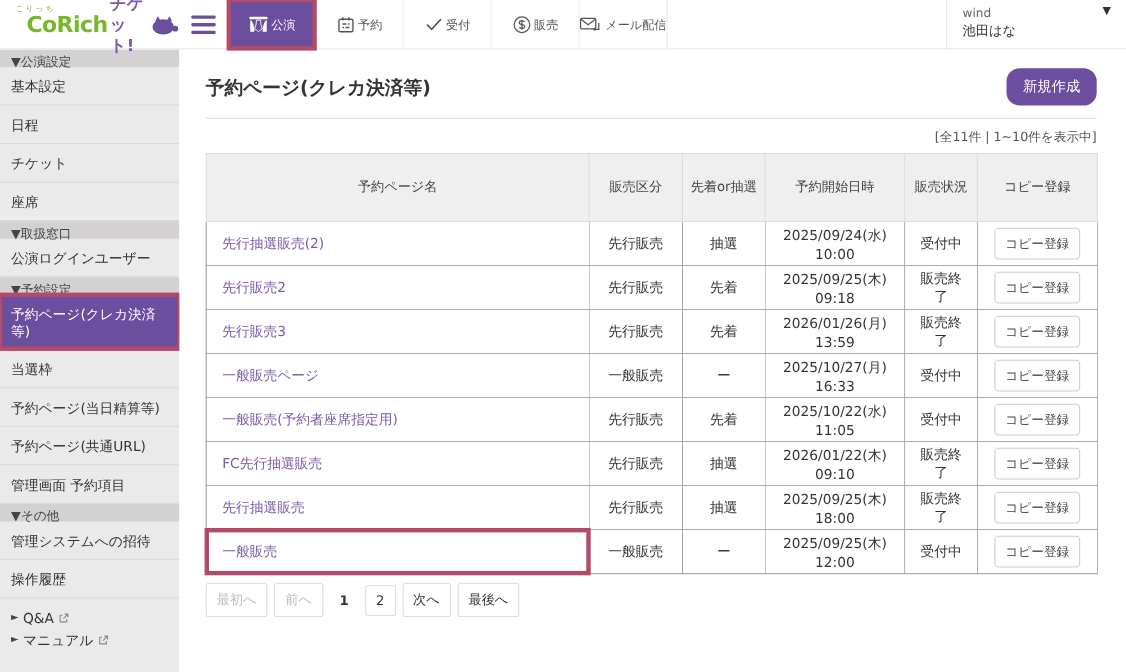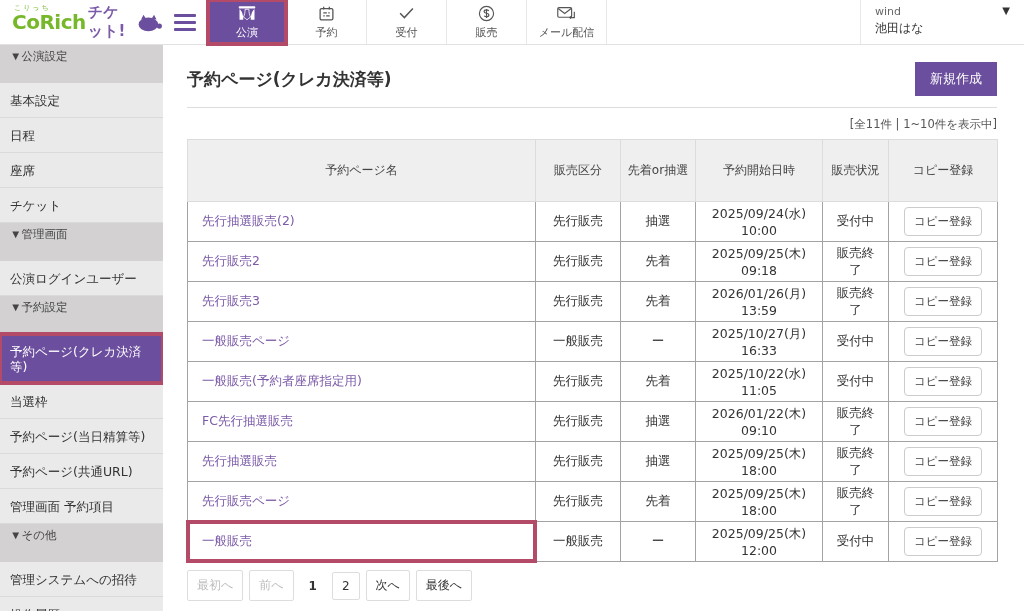--- a/index.html
+++ b/index.html
@@ -4,68 +4,68 @@
 <style>
   * { margin:0; padding:0; box-sizing:border-box; }
   html,body { width:1024px; height:611px; overflow:hidden; background:#fff;
     font-family:"DejaVu Sans","Liberation Sans",sans-serif; }
   .app { width:1024px; height:611px; display:flex; flex-direction:column; }
 
   
   header { flex:0 0 45px; height:45px; display:flex; align-items:stretch;
     background:#fff; border-bottom:1px solid #e2e2e2; }
   .logo-box { width:163px; flex:0 0 163px; display:flex; align-items:center;
-    padding-left:12px; position:relative; cursor:pointer; }
+    padding-left:24px; position:relative; cursor:pointer; }
   .furigana { position:absolute; top:3px; left:14px; font-size:7px; color:#76b82a; letter-spacing:2px; }
   .brand { font-size:20px; font-weight:bold; color:#76b82a; letter-spacing:-0.5px; }
   .product { font-size:15px; font-weight:bold; color:#7b5aa8; margin-left:2px; }
   .mascot { margin-left:4px; display:flex; align-items:center; }
   .hamburger { width:44px; display:flex; align-items:center; justify-content:center; cursor:pointer; }
   .bars { position:relative; display:block; width:22px; height:3px; background:#6b4e9e; border-radius:1px; }
   .bars::before,.bars::after { content:""; position:absolute; left:0; width:22px; height:3px;
     background:#6b4e9e; border-radius:1px; }
   .bars::before { top:-7px; } .bars::after { top:7px; }
   .tabs { display:flex; }
-  .tab { width:80px; border-right:1px solid #e8e8e8; display:flex; flex-direction:column;
+  .tab { width:80px; border-right:1px solid #e8e8e8; display:flex; flex-direction:row;
     align-items:center; justify-content:center; gap:3px; font-size:11px; color:#555;
     position:relative; cursor:pointer; background:#fff; }
   .tab:first-child { border-left:1px solid #e8e8e8; }
   .tab.active { background:#6b4e9e; color:#fff; }
   .tab .tab-icon { display:flex; align-items:center; height:17px; }
   .user { margin-left:auto; border-left:1px solid #e8e8e8; width:164px; padding:5px 14px;
     display:flex; align-items:flex-start; justify-content:space-between; cursor:pointer; }
   .user-org { font-size:11px; color:#666; line-height:1.35; }
   .user-name { font-size:12px; color:#333; line-height:1.35; }
   .caret { font-size:10px; color:#333; }
 
   
   .annot::after { content:""; position:absolute; inset:-2px; border:4px solid #b24a68;
     pointer-events:none; z-index:6; }
 
   
   .body { flex:1; display:flex; overflow:hidden; }
 
   
   aside { width:163px; flex:0 0 163px; background:#eaeaea; overflow:hidden; }
-  .sec-header { background:#d3d1d2; padding:4px 10px; font-size:11.5px; color:#444; height:38px;font-family:Liberation Serif, serif; }
+  .sec-header { background:#d3d1d2; padding:4px 10px; font-size:11.5px; color:#444; height:16px; }
   .side-item { padding:10px 10px 9px; font-size:12.5px; color:#333; border-bottom:1px solid #dadada;
     position:relative; cursor:pointer; line-height:15px; }
   .side-item.active { background:#6b4e9e; color:#fff; border-bottom-color:#6b4e9e; }
   .side-links { padding:8px 10px 0; }
   .side-link { padding:3px 0; font-size:12.5px; color:#333; cursor:pointer; line-height:14px;
     display:flex; align-items:center; gap:4px; }
   .tri { font-size:9px; color:#444; }
   .ext { display:inline-flex; }
 
   
   main { flex:1; background:#fff; padding:17px 27px 0 24px; overflow:hidden; }
   .page-head { display:flex; justify-content:space-between; align-items:center;
     padding-bottom:11px; border-bottom:1px solid #ddd; }
   h1 { font-size:17px; color:#333; font-weight:bold; }
-  .create-btn { background:#6b4e9e; color:#fff; border:none; border-radius:0;
+  .create-btn { background:#6b4e9e; color:#fff; border:none; border-radius:12px;
     padding:8px 15px; font-size:13px; cursor:pointer; font-family:inherit; }
   .count { text-align:right; font-size:11.5px; color:#555; margin:9px 0 7px; }
   table { width:100%; border-collapse:collapse; table-layout:fixed; font-size:12.5px; color:#333; }
   th { background:#f0efef; border:1px solid #dcdcdc; font-weight:400; padding:22px 4px;
     font-size:12px; color:#444; text-align:center; }
   td { border:1px solid #a3a3a3; height:40px; padding:0 8px; position:relative; background:#fff; }
   td.name { text-align:left; padding:0 14px; }
   td.c { text-align:center; }
   td.name a { color:#7b5aa8; text-decoration:none; cursor:pointer; }
   .copy-btn { border:1px solid #ccc; background:#fff; border-radius:4px; padding:6px 9px;
@@ -156,23 +156,23 @@
       </div>
       <span class="caret">▼</span>
     </div>
   </header>
 
   <div class="body">
     <aside id="sidebar">
         <div class="sec-header">▼公演設定</div>
         <div class="side-item">基本設定</div>
         <div class="side-item">日程</div>
+        <div class="side-item">チケット</div>
         <div class="side-item">座席</div>
-        <div class="side-item">チケット</div>
-        <div class="sec-header">▼管理画面</div>
+        <div class="sec-header">▼取扱窓口</div>
         <div class="side-item">公演ログインユーザー</div>
         <div class="sec-header">▼予約設定</div>
         <div class="side-item active annot">予約ページ(クレカ決済等)</div>
         <div class="side-item">当選枠</div>
         <div class="side-item">予約ページ(当日精算等)</div>
         <div class="side-item">予約ページ(共通URL)</div>
         <div class="side-item">管理画面 予約項目</div>
         <div class="sec-header">▼その他</div>
         <div class="side-item">管理システムへの招待</div>
         <div class="side-item">操作履歴</div>
@@ -277,28 +277,20 @@
             </tr>
             <tr>
               <td class="name"><a href="#">先行抽選販売</a></td>
               <td class="c">先行販売</td>
               <td class="c">抽選</td>
               <td class="c">2025/09/25(木) 18:00</td>
               <td class="c">販売終了</td>
               <td class="c"><button class="copy-btn">コピー登録</button></td>
             </tr>
             <tr>
-              <td class="name"><a href="#">先行販売ページ</a></td>
-              <td class="c">先行販売</td>
-              <td class="c">先着</td>
-              <td class="c">2025/09/25(木) 18:00</td>
-              <td class="c">販売終了</td>
-              <td class="c"><button class="copy-btn">コピー登録</button></td>
-            </tr>
-            <tr>
               <td class="name annot"><a href="#">一般販売</a></td>
               <td class="c">一般販売</td>
               <td class="c">ー</td>
               <td class="c">2025/09/25(木) 12:00</td>
               <td class="c">受付中</td>
               <td class="c"><button class="copy-btn">コピー登録</button></td>
             </tr>
           </tbody>
       </table>
 

